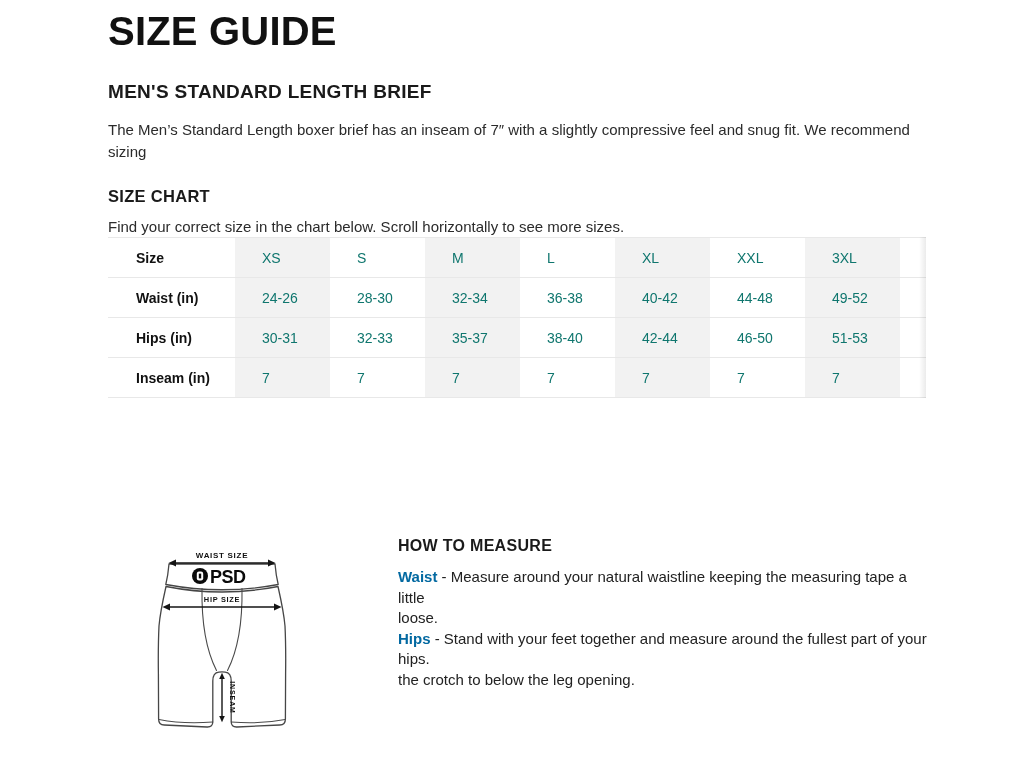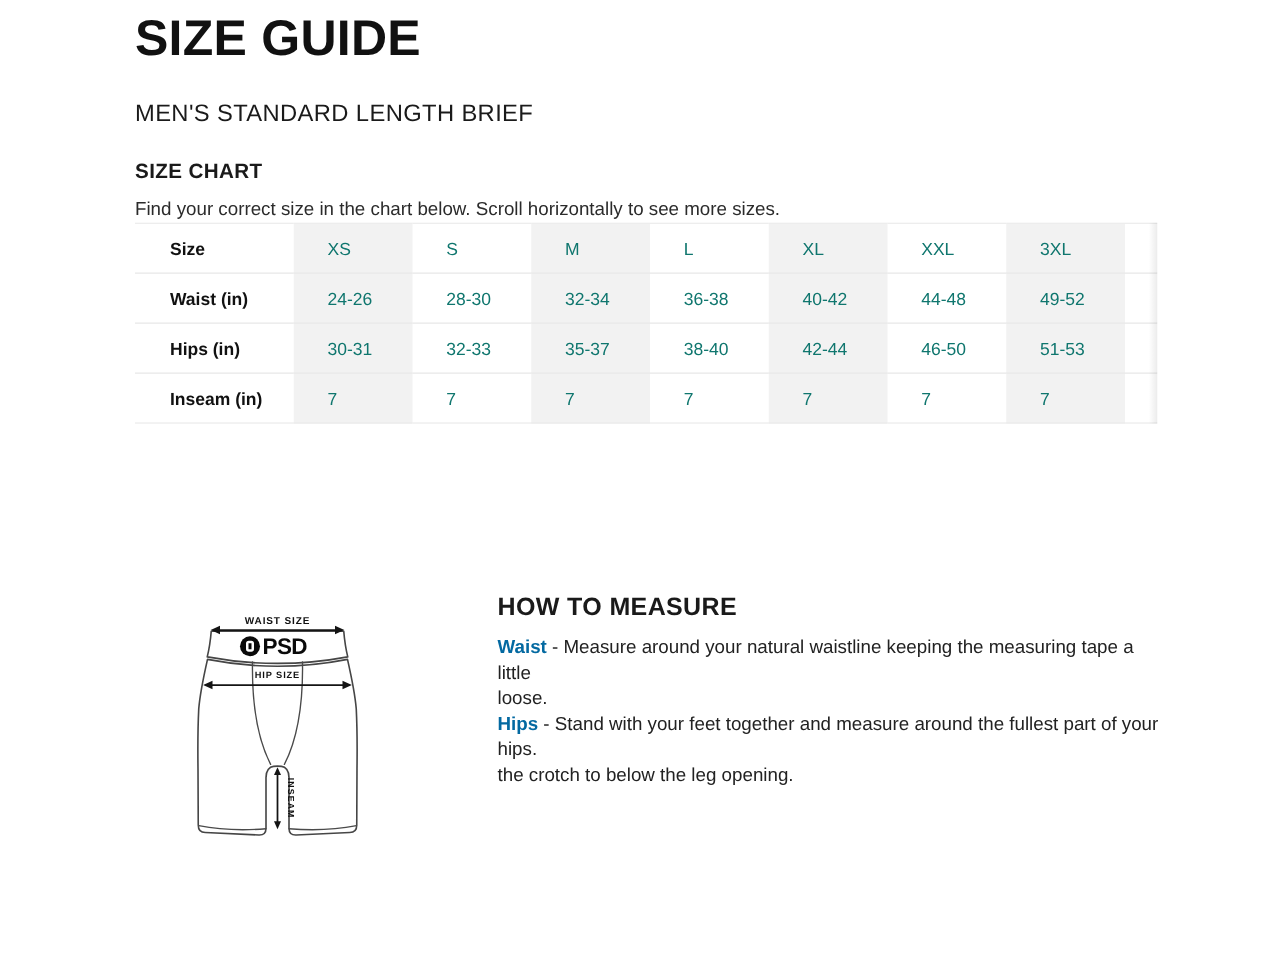--- a/index.html
+++ b/index.html
@@ -1,21 +1,21 @@
 <!DOCTYPE html>
 <html><head>
 <meta charset="utf-8">
 <style>
   * { margin:0; padding:0; box-sizing:border-box; }
   html,body { width:1024px; height:768px; background:#ffffff; overflow:hidden;
     font-family:"Liberation Sans","DejaVu Sans",sans-serif; color:#1a1a1a; }
   .content { padding:8px 96px 0 108px; }
 
   h1.page-title { font-size:40px; line-height:46px; font-weight:700; letter-spacing:.2px; color:#111; }
-  h2.product-name { margin-top:26px; font-size:19px; line-height:23px; font-weight:400; letter-spacing:.3px; }
+  h2.product-name { margin-top:26px; font-size:19px; line-height:23px; font-weight:700; letter-spacing:.3px; }
   .description { margin-top:16px; font-size:15px; line-height:21.5px; color:#2b2b2b; }
   h3.section-heading { margin-top:24px; font-size:16.5px; line-height:20px; font-weight:700; letter-spacing:.3px; }
   .chart-hint { margin-top:10px; font-size:15px; line-height:21px; color:#2b2b2b; }
 
   .table-wrap { margin-top:0; width:818px; position:relative; overflow:hidden; }
   .table-wrap::after { content:""; position:absolute; top:0; right:0; bottom:0; width:7px;
     background:linear-gradient(to left, rgba(0,0,0,0.08), rgba(0,0,0,0)); pointer-events:none; }
   table.size-table { border-collapse:collapse; table-layout:fixed; width:818px;
     border-top:1px solid #e8e8e8; }
   table.size-table col.label-col { width:127px; }
@@ -24,21 +24,21 @@
   table.size-table tr { border-bottom:1px solid #e8e8e8; }
   table.size-table th, table.size-table td {
     height:40px; padding:0 4px 0 27px; text-align:left; vertical-align:middle;
     font-size:14px; font-weight:400; color:#0f766e; white-space:nowrap; }
   table.size-table th.row-label, table.size-table td.row-label { padding-left:28px; font-weight:700; color:#111; }
   table.size-table th:nth-child(even), table.size-table td:nth-child(even) { background:#f2f2f2; }
 
   .bottom-section { margin-top:135px; display:flex; align-items:flex-start; }
   .diagram-box { margin-left:38px; width:232px; height:200px; flex:0 0 auto; }
   .measure-col { margin-left:20px; width:530px; }
-  h3.measure-heading { font-size:20px; line-height:25px; font-weight:700; letter-spacing:.3px; }
+  h3.measure-heading { font-size:16px; line-height:25px; font-weight:700; letter-spacing:.3px; }
   .measure-lines { margin-top:9px; }
   .measure-lines p { font-size:15px; line-height:20.5px; color:#222; }
   .measure-lines strong { font-weight:700; color:#0369a1; }
 
   
   .garment { fill:#ffffff; stroke:#464646; stroke-width:1.3; stroke-linejoin:round; stroke-linecap:round; }
   .seam { fill:none; stroke:#4a4a4a; stroke-width:1.1; stroke-linecap:round; }
   .arrow { stroke:#141414; stroke-width:1.4; }
   .arrowhead { fill:#141414; stroke:none; }
   .diagram-label { font-family:"Liberation Sans","DejaVu Sans",sans-serif; font-size:8px; font-weight:700;
@@ -49,20 +49,21 @@
 </head>
 <body>
 
 <div class="content">
 
   <h1 class="page-title">SIZE GUIDE</h1>
 
   <h2 class="product-name">MEN'S STANDARD LENGTH BRIEF</h2>
 
   <div class="description">
+    <div>The Men’s Standard Length boxer brief has an inseam of 7″ with a slightly compressive feel and snug fit. We recommend sizing</div>
   </div>
 
   <h3 class="section-heading">SIZE CHART</h3>
 
   <p class="chart-hint">Find your correct size in the chart below. Scroll horizontally to see more sizes.</p>
 
   <div class="table-wrap">
     <table class="size-table">
       <colgroup>
         <col class="label-col">

